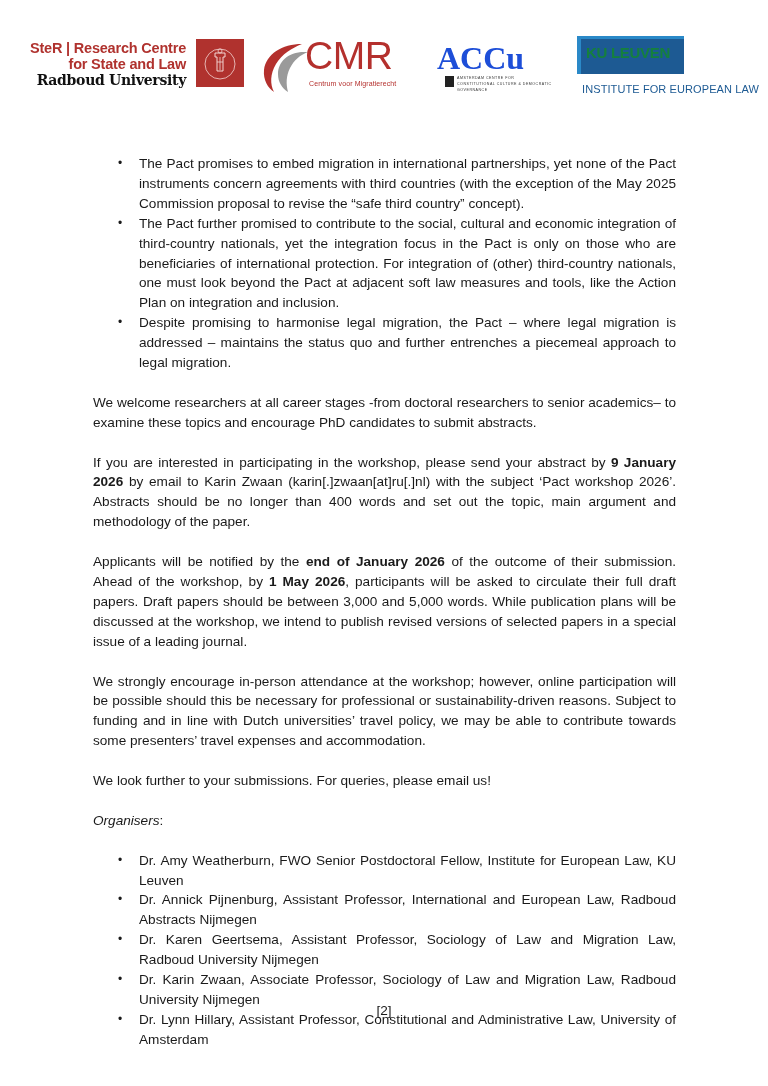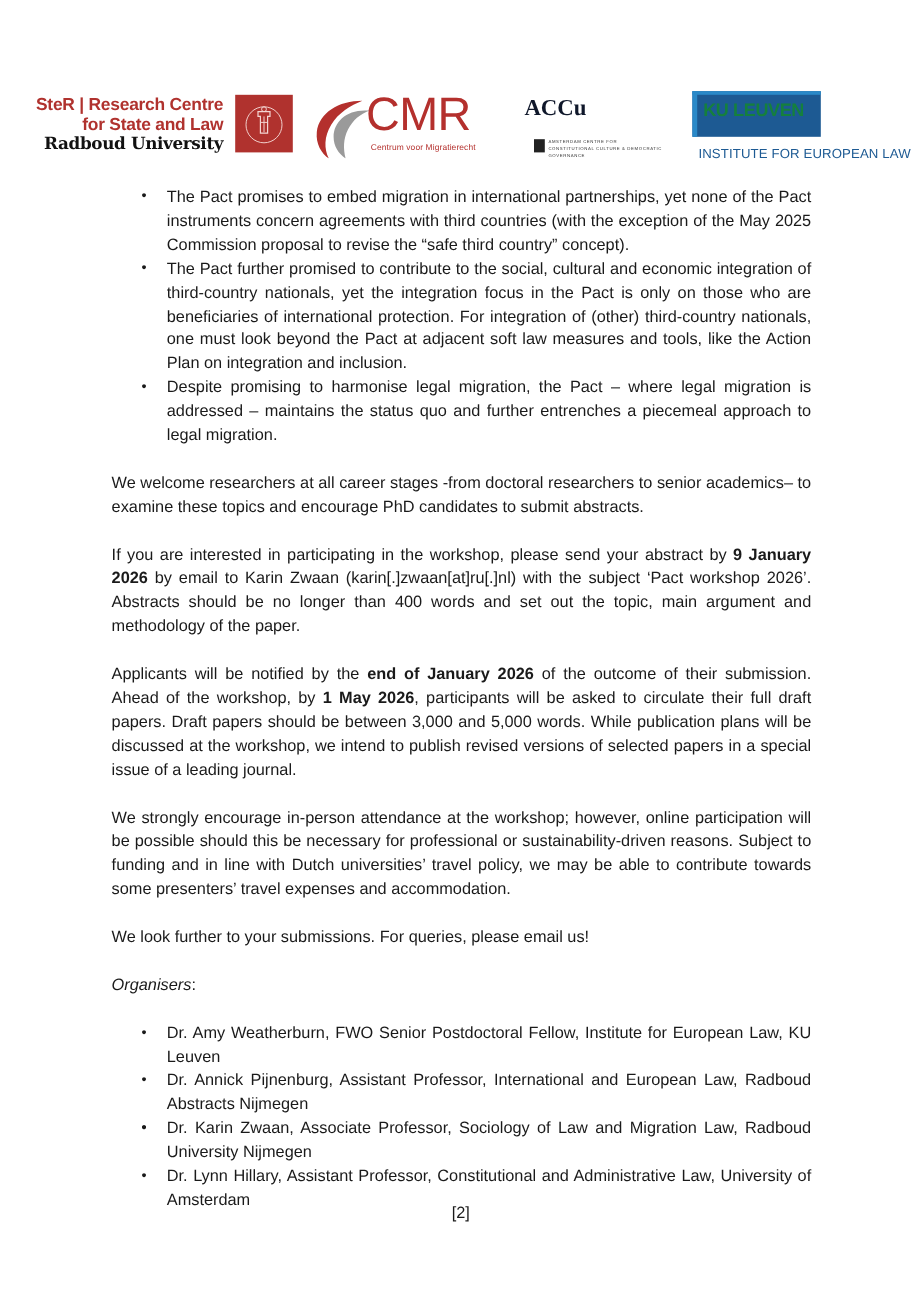--- a/index.html
+++ b/index.html
@@ -1,31 +1,31 @@
 <!DOCTYPE html>
 <html><head>
 <meta charset="utf-8">
 <style>
   html, body { margin: 0; padding: 0; background: #ffffff; }
   body { width: 768px; height: 1086px; position: relative; overflow: hidden;
          font-family: "Liberation Sans", sans-serif; color: #1a1a1a; }
 
   
-  .logos { position: absolute; top: 34px; left: 0; width: 768px; height: 70px; margin-top: 40px; }
+  .logos { position: absolute; top: 34px; left: 0; width: 768px; height: 70px; }
   .ster { position: absolute; left: 28px; top: 6px; width: 158px; text-align: right; line-height: 16px; }
   .ster .l1, .ster .l2 { color: #b0322e; font-weight: bold; font-size: 14.5px; letter-spacing: -0.2px; }
   .ster .l3 { color: #111; font-family: "DejaVu Serif", serif; font-weight: bold; font-size: 14px; letter-spacing: -0.3px; }
   .radboud-seal { position: absolute; left: 196px; top: 5px; width: 48px; height: 48px; background: #b0322e; }
   .radboud-seal svg { width: 48px; height: 48px; display: block; }
   .cmr { position: absolute; left: 258px; top: 4px; width: 150px; height: 56px; }
   .cmr svg.swoosh { position: absolute; left: 0; top: 2px; width: 52px; height: 52px; }
   .cmr .cmr-text { position: absolute; left: 47px; top: -4px; color: #b4302d; font-weight: normal; font-size: 39px; letter-spacing: -0.5px; }
   .cmr .cmr-sub { position: absolute; left: 51px; top: 42px; color: #b4302d; font-size: 7px; letter-spacing: 0.1px; }
   .accu { position: absolute; left: 437px; top: 10px; width: 110px; height: 50px; }
-  .accu .accu-text { position: absolute; left: 0; top: -4px; color: #0f172a; font-family: "Liberation Serif", serif; font-weight: bold; font-size: 19px; letter-spacing: 0px; text-align: right; }
+  .accu .accu-text { position: absolute; left: 0; top: -4px; color: #1d4ed8; font-family: "Liberation Serif", serif; font-weight: bold; font-size: 32px; letter-spacing: 0px; text-align: right; }
   .accu .accu-icon { position: absolute; left: 8px; top: 32px; width: 9px; height: 11px; background: #222; }
   .accu .accu-sub { position: absolute; left: 20px; top: 31px; width: 96px; color: #333; font-size: 3.6px; line-height: 6px; letter-spacing: 0.5px; text-transform: uppercase; }
   .kul { position: absolute; left: 577px; top: 2px; width: 160px; height: 60px; }
   .kul .kul-box { position: absolute; left: 0; top: 0; width: 107px; height: 38px; background: #1d5a93; border-left: 4px solid #2a89c8; border-top: 3px solid #2a89c8; box-sizing: border-box; }
   .kul .kul-text { position: absolute; left: 9px; top: 8px; color: #15803d; font-weight: bold; font-size: 15px; letter-spacing: -0.3px; }
   .kul .kul-sub { position: absolute; left: 5px; top: 47px; color: #1d5a93; font-size: 11px; letter-spacing: 0.1px; white-space: nowrap; }
 
   
   .content { position: absolute; left: 93px; top: 154px; width: 583px;
              font-family: "Liberation Sans", sans-serif; font-size: 13.6px; line-height: 19.9px; color: #1a1a1a; }
@@ -117,20 +117,21 @@
     <li>
       <span class="dot">•</span>
       <span>Dr. Amy Weatherburn, FWO Senior Postdoctoral Fellow, Institute for European Law, KU Leuven</span>
     </li>
     <li>
       <span class="dot">•</span>
       <span>Dr. Annick Pijnenburg, Assistant Professor, International and European Law, Radboud Abstracts Nijmegen</span>
     </li>
     <li>
       <span class="dot">•</span>
+      <span>Dr. Karen Geertsema, Assistant Professor, Sociology of Law and Migration Law, Radboud University Nijmegen</span>
     </li>
     <li>
       <span class="dot">•</span>
       <span>Dr. Karin Zwaan, Associate Professor, Sociology of Law and Migration Law, Radboud University Nijmegen</span>
     </li>
     <li>
       <span class="dot">•</span>
       <span>Dr. Lynn Hillary, Assistant Professor, Constitutional and Administrative Law, University of Amsterdam</span>
     </li>
   </ul>

